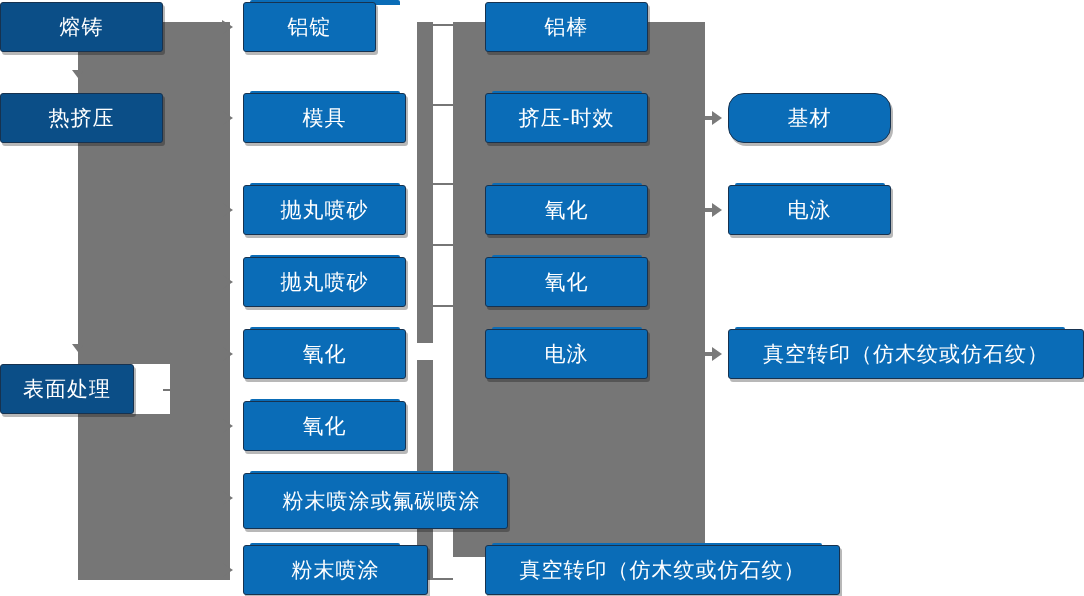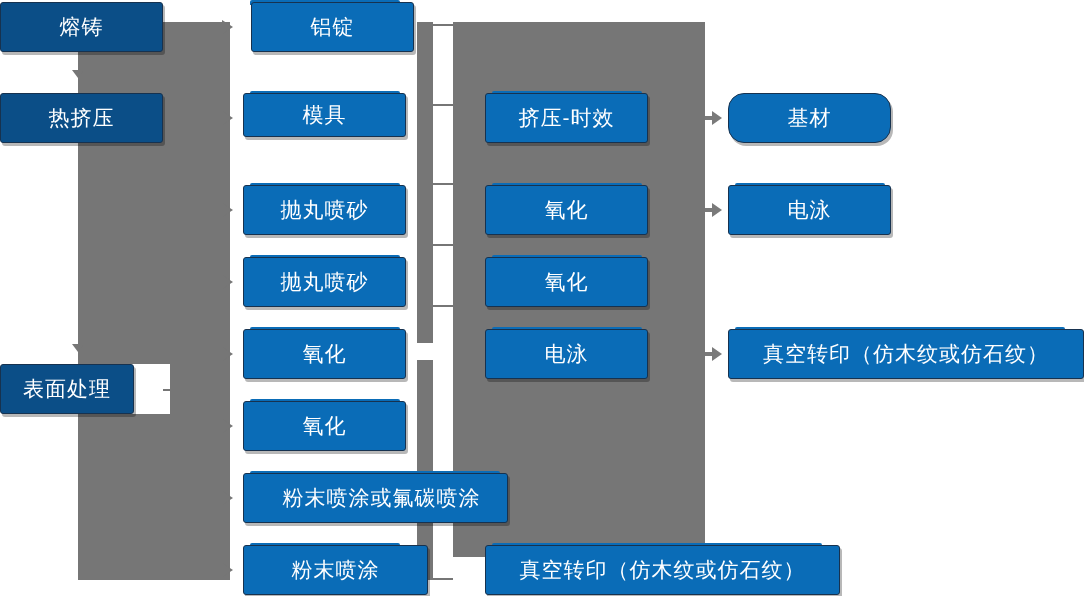--- a/index.html
+++ b/index.html
@@ -144,43 +144,44 @@
   <div class="r-arrow-shaft" style="left:705px; top:352px; width:12px;"></div>
   <div class="r-arrow-head" style="left:712px; top:347px;"></div>
 
   <div class="box dark" style="left:0px; top:2px; width:163px; height:50px;">熔铸</div>
 
   <div class="box dark" style="left:0px; top:93px; width:163px; height:50px;">热挤压</div>
 
   <div class="box dark" style="left:0px; top:364px; width:134px; height:50px;">表面处理</div>
 
   <div class="tab" style="left:250px; top:0px; width:150px;"></div>
-  <div class="box light" style="left:251px; top:2px; width:163px; height:50px;">铝锭</div>
+  <div class="box light" style="left:243px; top:2px; width:133px; height:50px;">铝锭</div>
 
   <div class="tab" style="left:250px; top:91px; width:150px;"></div>
-  <div class="box light" style="left:243px; top:93px; width:163px; height:44px;">模具</div>
+  <div class="box light" style="left:243px; top:93px; width:163px; height:50px;">模具</div>
 
   <div class="tab" style="left:250px; top:183px; width:150px;"></div>
   <div class="box light" style="left:243px; top:185px; width:163px; height:50px;">抛丸喷砂</div>
 
   <div class="tab" style="left:250px; top:255px; width:150px;"></div>
   <div class="box light" style="left:243px; top:257px; width:163px; height:50px;">抛丸喷砂</div>
 
   <div class="tab" style="left:250px; top:327px; width:150px;"></div>
   <div class="box light" style="left:243px; top:329px; width:163px; height:50px;">氧化</div>
 
   <div class="tab" style="left:250px; top:399px; width:150px;"></div>
   <div class="box light" style="left:243px; top:401px; width:163px; height:50px;">氧化</div>
 
   <div class="tab" style="left:250px; top:471px; width:250px;"></div>
-  <div class="box light" style="left:243px; top:473px; width:265px; height:50px;padding-left:12px;">粉末喷涂或氟碳喷涂</div>
+  <div class="box light" style="left:243px; top:473px; width:265px; height:56px;padding-left:12px;">粉末喷涂或氟碳喷涂</div>
 
   <div class="tab" style="left:250px; top:543px; width:150px;"></div>
   <div class="box light" style="left:243px; top:545px; width:185px; height:50px;">粉末喷涂</div>
 
+  <div class="box light" style="left:485px; top:2px; width:163px; height:50px;">铝棒</div>
 
   <div class="tab" style="left:492px; top:91px; width:150px;"></div>
   <div class="box light" style="left:485px; top:93px; width:163px; height:50px;">挤压-时效</div>
 
   <div class="tab" style="left:492px; top:183px; width:150px;"></div>
   <div class="box light" style="left:485px; top:185px; width:163px; height:50px;">氧化</div>
 
   <div class="tab" style="left:492px; top:255px; width:150px;"></div>
   <div class="box light" style="left:485px; top:257px; width:163px; height:50px;">氧化</div>
 

